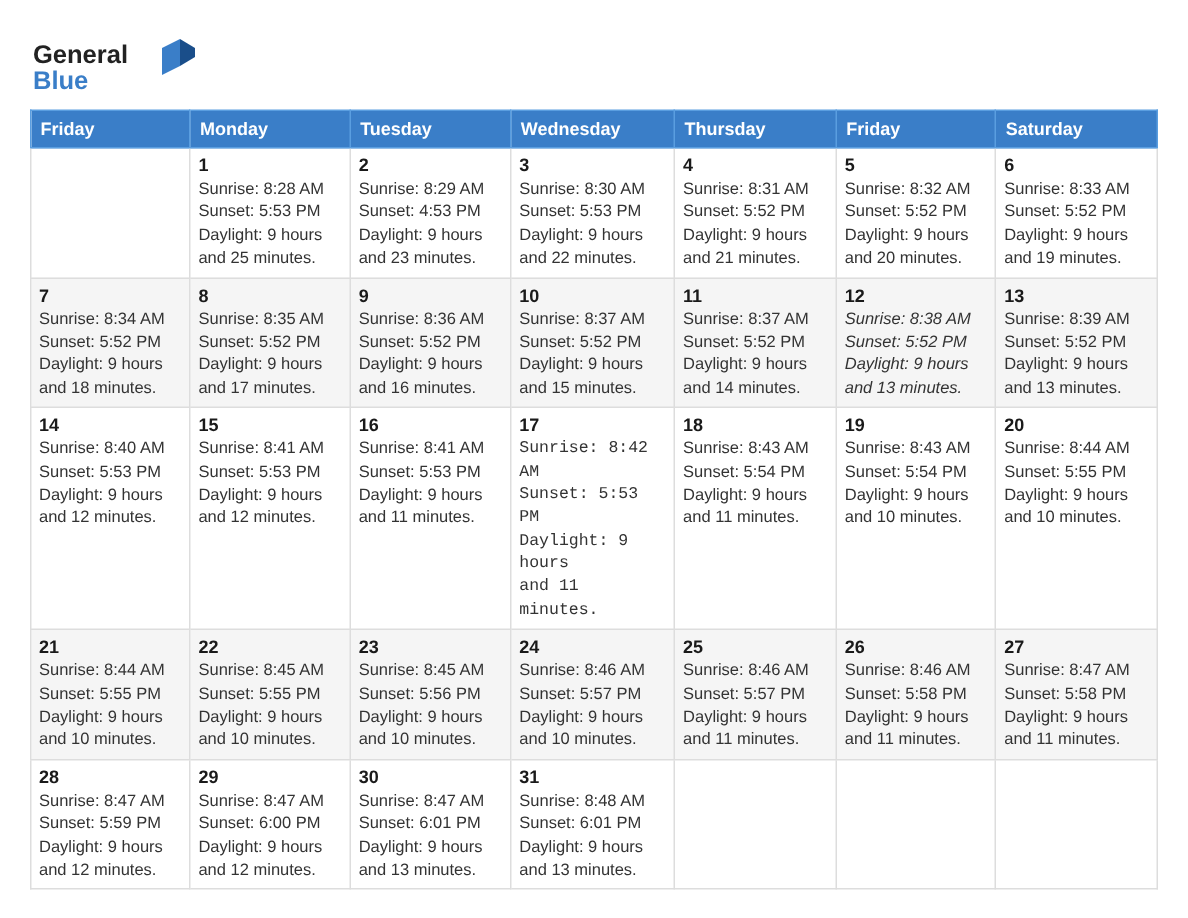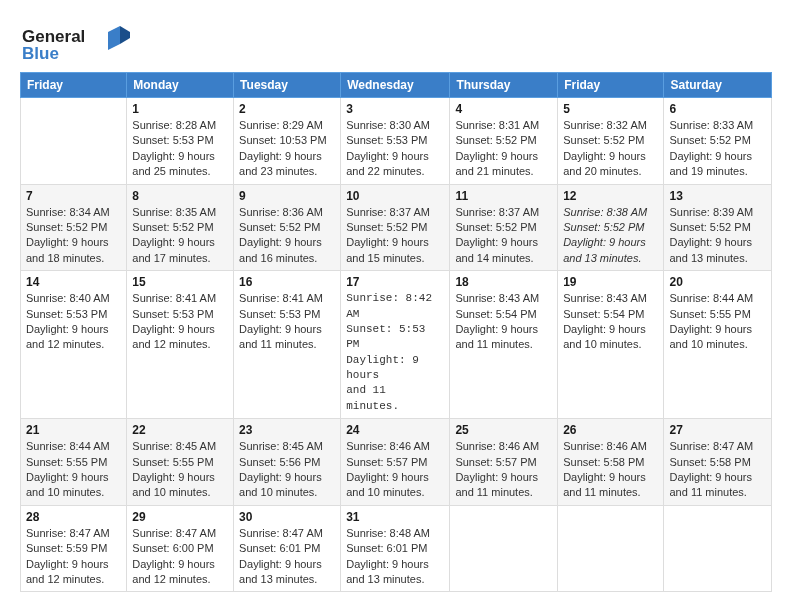--- a/index.html
+++ b/index.html
@@ -120,21 +120,21 @@
           <td>
             <span class="day-num">1</span>
             <div class="day-info" style="white-space: pre-line;">Sunrise: 8:28 AM
 Sunset: 5:53 PM
 Daylight: 9 hours
 and 25 minutes.</div>
           </td>
           <td>
             <span class="day-num">2</span>
             <div class="day-info" style="white-space: pre-line;">Sunrise: 8:29 AM
-Sunset: 10:53 PM
+Sunset: 4:53 PM
 Daylight: 9 hours
 and 23 minutes.</div>
           </td>
           <td>
             <span class="day-num">3</span>
             <div class="day-info" style="white-space: pre-line;">Sunrise: 8:30 AM
 Sunset: 5:53 PM
 Daylight: 9 hours
 and 22 minutes.</div>
           </td>

